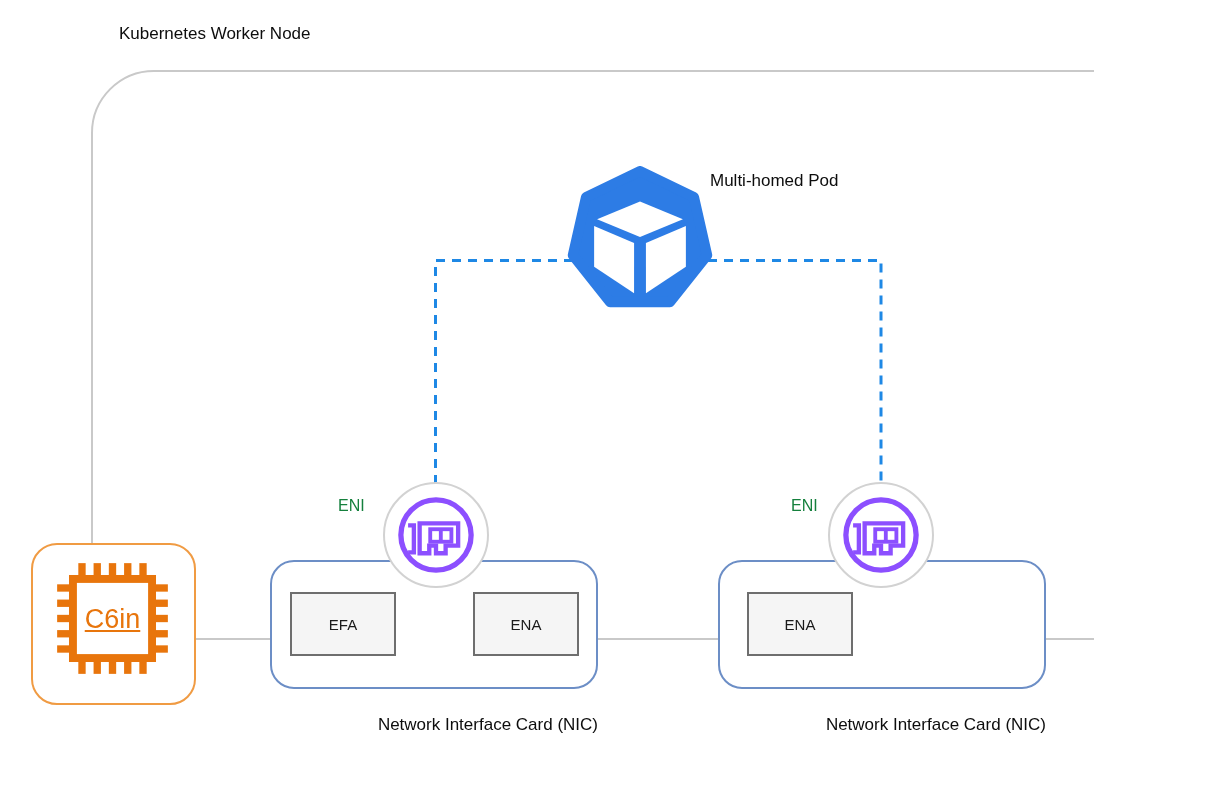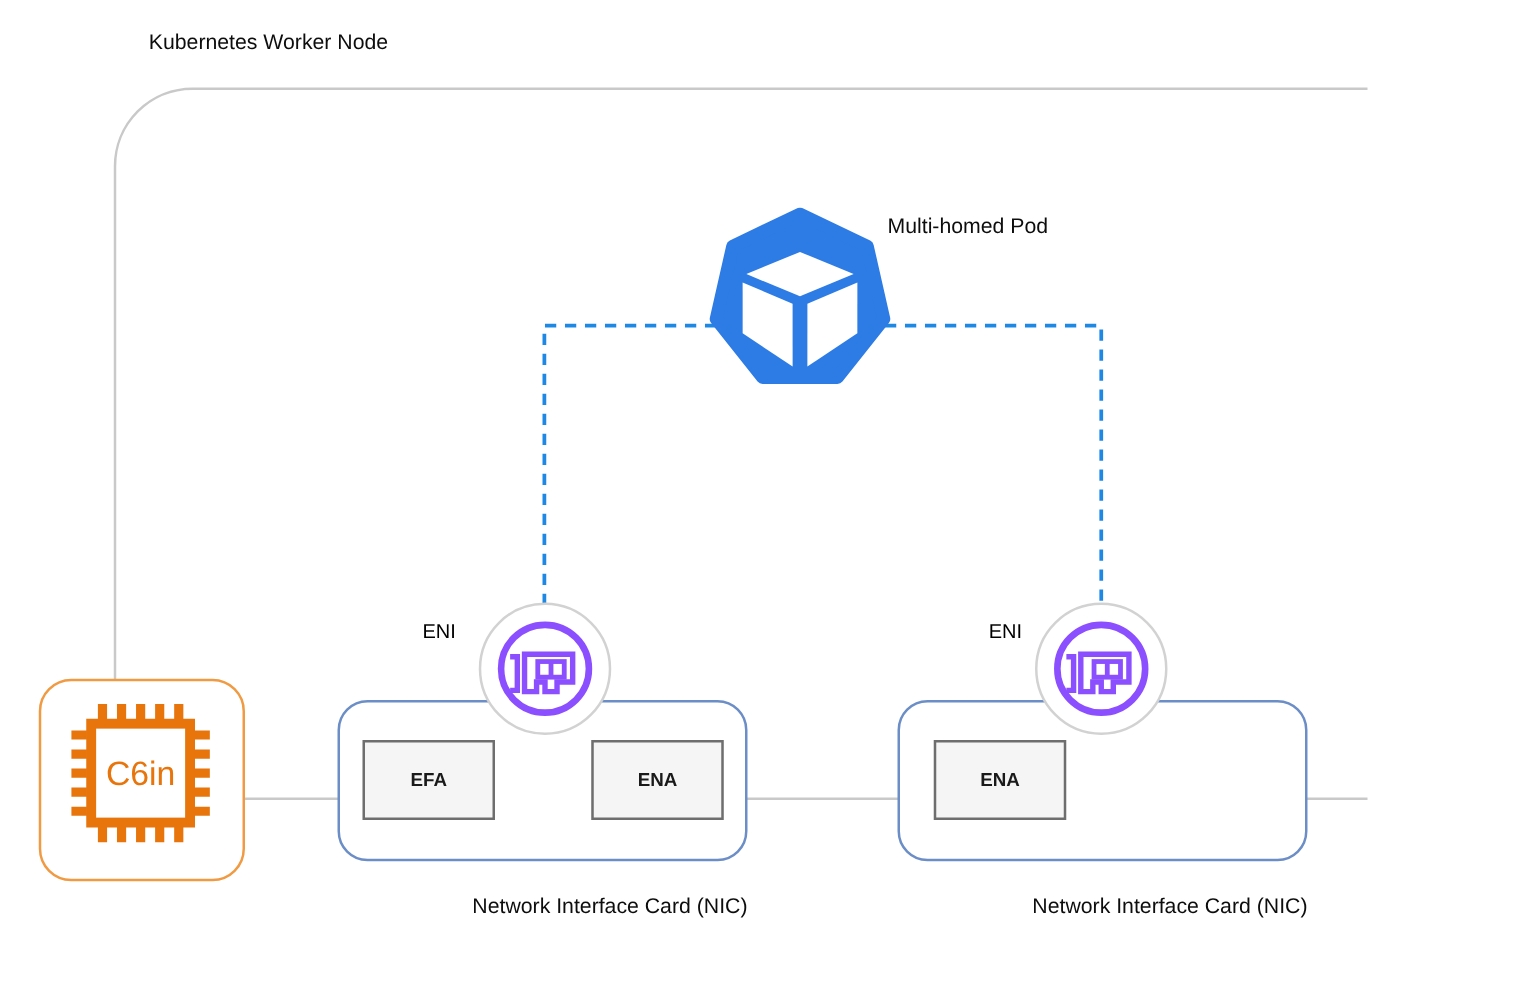--- a/index.html
+++ b/index.html
@@ -36,55 +36,56 @@
     box-sizing:border-box;
   }
   
   .adapter{
     position:absolute;
     width:106px;height:64px;
     background:#F5F5F5;
     border:2px solid #6E6E6E;
     box-sizing:border-box;
     display:flex;align-items:center;justify-content:center;
-    font-size:15px;color:#1a1a1a;font-weight:bold;
+    font-size:15px;color:#1a1a1a;
   }
 
   
   .eni-circle{
     position:absolute;
     width:106px;height:106px;
     background:#ffffff;
     border:2px solid #D2D2D2;
     border-radius:50%;
     box-sizing:border-box;
   }
   .eni-label{
     position:absolute;
     font-size:16px;line-height:18px;
-    color:#000000;
+    color:#15803d;
   }
 
   
   .instance-box{
     position:absolute;
     left:31px;top:543px;
     width:165px;height:162px;
     background:#ffffff;
     border:2px solid #F09B43;
     border-radius:26px;
     box-sizing:border-box;
   }
   .instance-label{
     position:absolute;
     left:62px;top:603px;
     width:101px;height:32px;
     text-align:center;
     font-size:27px;line-height:32px;
     color:#E8750C;
+    text-decoration:underline;
   }
 </style>
 </head>
 <body>
 
 <div id="canvas">
 
   <svg class="abs" style="left:0;top:0;" width="1210" height="800" viewBox="0 0 1210 800">
     <rect x="92" y="71" width="1071" height="568" rx="62" fill="none" stroke="#C9C9C9" stroke-width="2"></rect>
     <path d="M435.5,484 L435.5,260.5 L881,260.5 L881,484" fill="none" stroke="#1E88E5" stroke-width="3" stroke-dasharray="9 7"></path>

